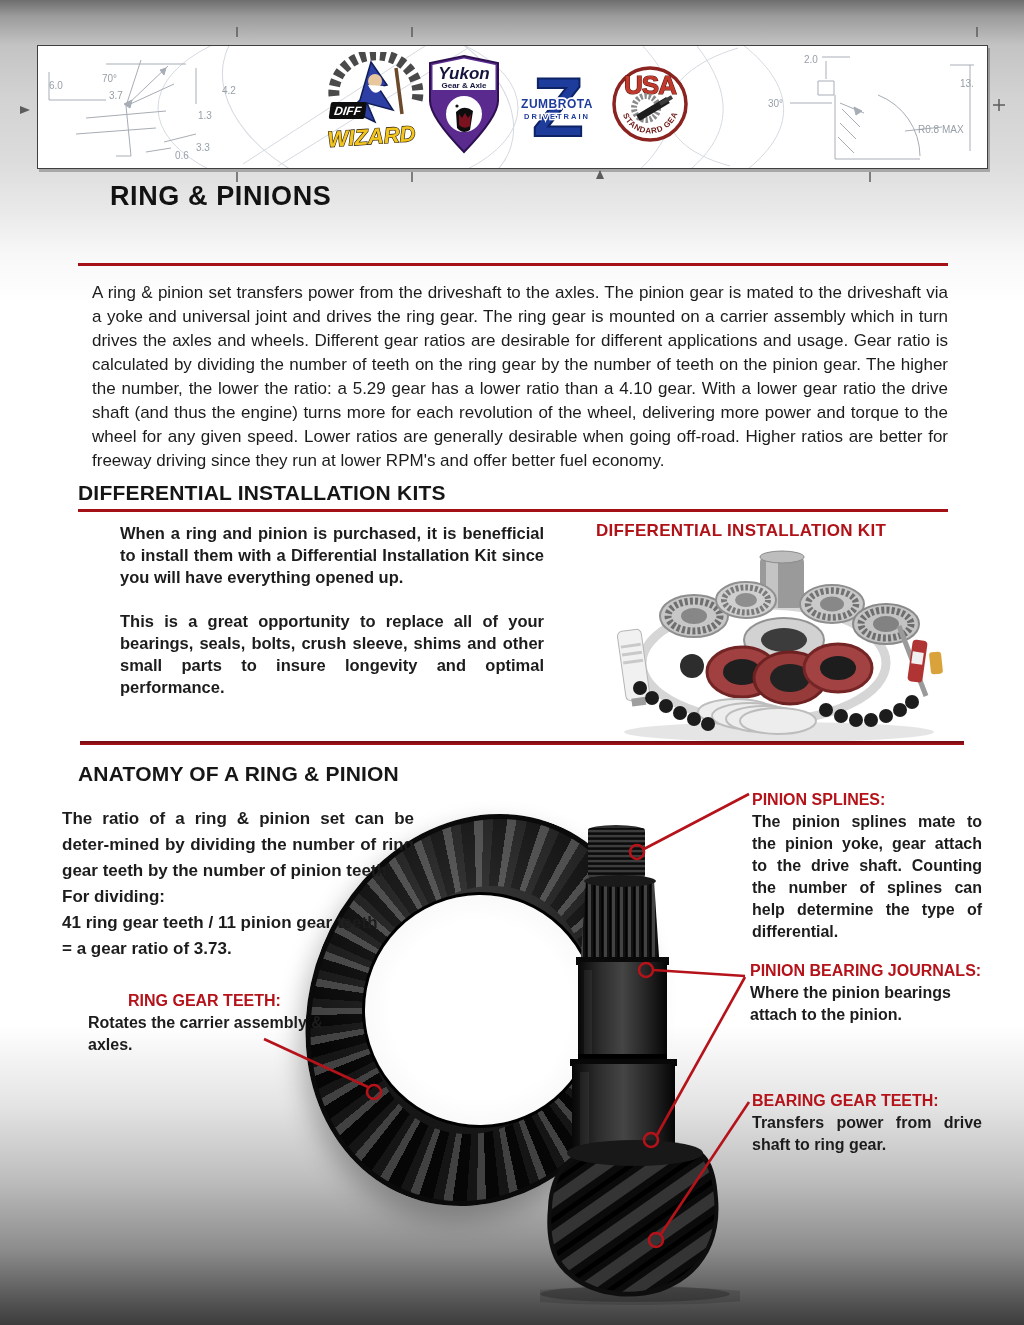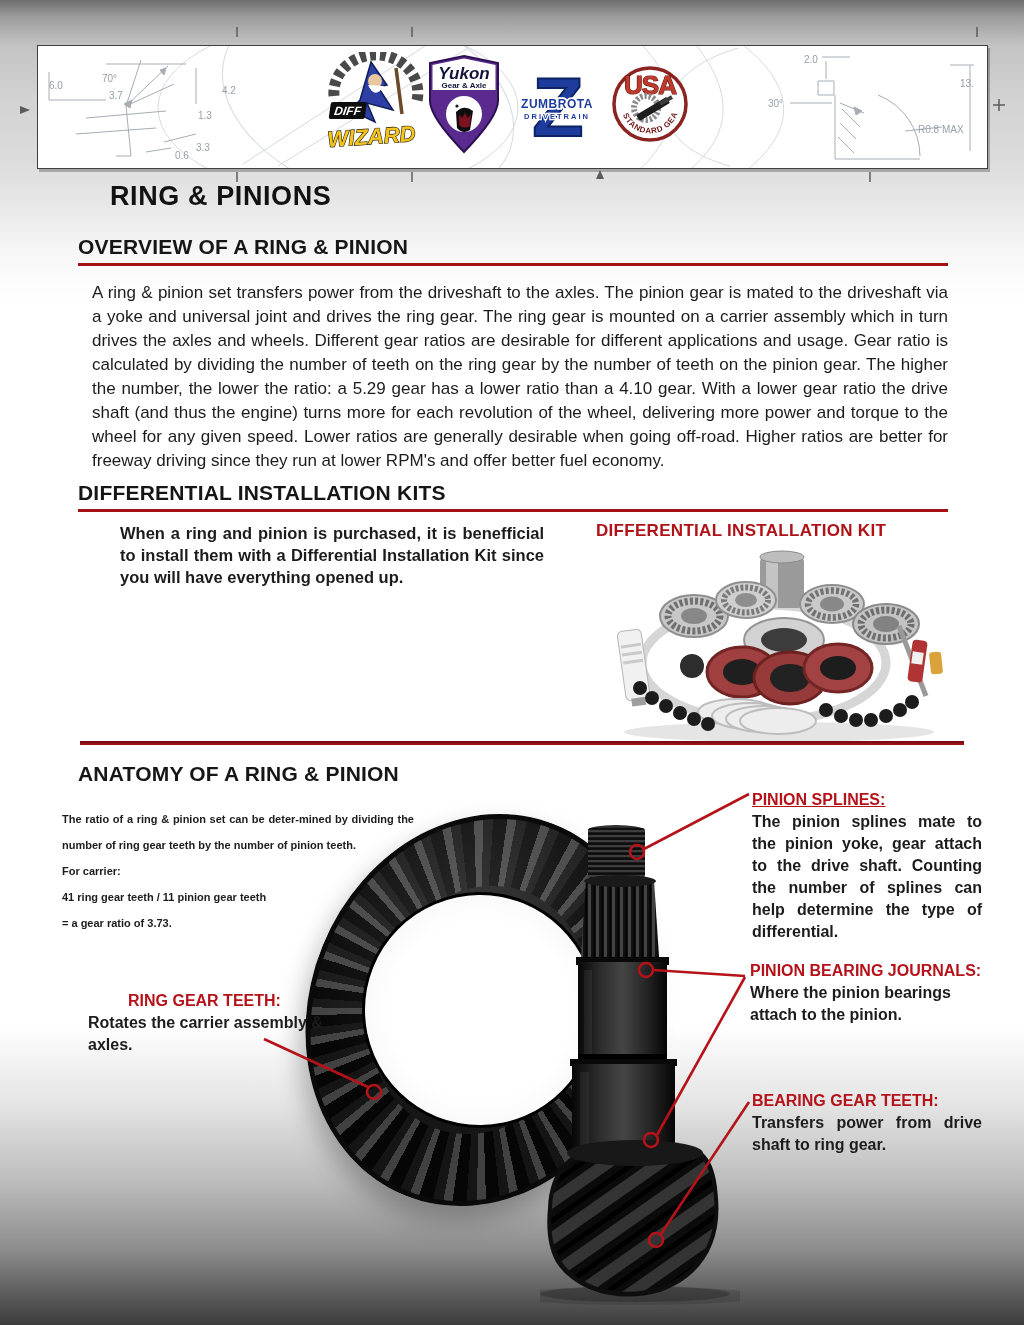--- a/index.html
+++ b/index.html
@@ -17,21 +17,21 @@
   
   .h1{font-size:27px;font-weight:800;letter-spacing:.6px;color:#121212;}
   .h2{font-size:21px;font-weight:800;letter-spacing:.2px;color:#161616;}
   .rule{height:3px;background:#a31117;}
   .rule-dk{height:4px;background:linear-gradient(#6e0c10,#a81318);}
   
   .body-text{font-size:17px;line-height:24px;text-align:justify;color:#1c1c1c;}
   .bold-text{font-size:16.5px;line-height:22px;font-weight:700;text-align:justify;color:#1c1c1c;margin-left:28px;}
   .bold-text p{margin:0 0 22px 0;}
   #kit-label{font-size:17px;font-weight:800;letter-spacing:.3px;color:#b01218;text-align:left;}
-  #anat-intro{font-size:11px;line-height:26px;font-weight:700;color:#1c1c1c;}
+  #anat-intro{font-size:17px;line-height:26px;font-weight:700;color:#1c1c1c;}
   #anat-intro .jt{text-align:justify;}
   .callout{font-size:16px;line-height:22px;font-weight:700;color:#1c1c1c;z-index:6;}
   .callout .lab{color:#b5121a;}
   .callout .jt{text-align:justify;}
   
   #ring-gear{left:310px;top:810px;width:340px;height:400px;border-radius:50%;
     transform:rotate(22deg);z-index:1;
     background:
       radial-gradient(circle at 38% 26%,rgba(255,255,255,.14),rgba(255,255,255,0) 58%),
       radial-gradient(closest-side,rgba(0,0,0,0) 0 58.5%,#161616 58.5% 63%,rgba(0,0,0,0) 63.5%),
@@ -166,28 +166,28 @@
       <line x1="50" y1="46" x2="62" y2="39" stroke="#3c3c3c" stroke-width="4"></line>
       <path id="usaArc" d="M12,54 A29,29 0 0 0 68,54" fill="none"></path>
       <text font-size="8" font-weight="700" fill="#6d1a17" letter-spacing=".6">
         <textPath href="#usaArc" startOffset="3">STANDARD GEAR</textPath>
       </text>
     </svg>
   </div>
 
   <div class="abs h1" style="left:62px;top:181px;margin-left:48px;">RING &amp; PINIONS</div>
 
-  <div class="abs h2" style="left:78px;top:235px;">OVERVIEW OF A RING &amp; PINION</div>
   <div class="abs rule" style="left:78px;top:263px;width:870px;"></div>
   <div class="abs body-text" style="left:92px;top:281px;width:856px;">A ring &amp; pinion set transfers power from the driveshaft to the axles. The pinion gear is mated to the driveshaft via a yoke and universal joint and drives the ring gear. The ring gear is mounted on a carrier assembly which in turn drives the axles and wheels. Different gear ratios are desirable for different applications and usage. Gear ratio is calculated by dividing the number of teeth on the ring gear by the number of teeth on the pinion gear. The higher the number, the lower the ratio: a 5.29 gear has a lower ratio than a 4.10 gear. With a lower gear ratio the drive shaft (and thus the engine) turns more for each revolution of the wheel, delivering more power and torque to the wheel for any given speed. Lower ratios are generally desirable when going off-road. Higher ratios are better for freeway driving since they run at lower RPM's and offer better fuel economy.</div>
 
   <div class="abs h2" style="left:78px;top:481px;">DIFFERENTIAL INSTALLATION KITS</div>
   <div class="abs rule" style="left:78px;top:509px;width:870px;"></div>
   <div class="abs bold-text" style="left:92px;top:522px;width:424px;">
     <p>When a ring and pinion is purchased, it is benefficial to install them with a Differential Installation Kit since you will have everything opened up.</p>
+    <p>This is a great opportunity to replace all of your bearings, seals, bolts, crush sleeve, shims and other small parts to insure longevity and optimal performance.</p>
   </div>
   <div class="abs" id="kit-label" style="left:596px;top:521px;width:356px;">DIFFERENTIAL INSTALLATION KIT</div>
 
   <svg class="abs" style="left:594px;top:548px;" width="372" height="200" viewBox="0 0 372 200">
     <ellipse cx="185" cy="184" rx="155" ry="10" fill="rgba(0,0,0,.10)"></ellipse>
     <ellipse cx="170" cy="115" rx="122" ry="58" fill="none" stroke="#d6d6d6" stroke-width="9"></ellipse>
 
     <rect x="166" y="8" width="44" height="52" rx="6" fill="#9a9a9a"></rect>
     <rect x="172" y="8" width="12" height="52" fill="#c4c4c4"></rect>
     <ellipse cx="188" cy="9" rx="22" ry="6" fill="#bdbdbd" stroke="#8a8a8a"></ellipse>
@@ -269,21 +269,21 @@
     <rect x="316" y="92" width="15" height="42" rx="4" fill="#b03434" transform="rotate(8 323 113)"></rect>
     <rect x="318" y="104" width="11" height="12" fill="#f0f0f0" transform="rotate(8 323 110)"></rect>
     <rect x="336" y="104" width="12" height="22" rx="3" fill="#d9a23b" transform="rotate(-6 342 115)"></rect>
   </svg>
 
   <div class="abs rule-dk" style="left:80px;top:741px;width:884px;"></div>
   <div class="abs h2" style="left:78px;top:762px;">ANATOMY OF A RING &amp; PINION</div>
 
   <div class="abs z6" id="anat-intro" style="left:62px;top:806px;width:352px;">
     <div class="jt">The ratio of a ring &amp; pinion set can be deter-mined by dividing the number of ring gear teeth by the number of pinion teeth.</div>
-    <div>For carrier:</div>
+    <div>For dividing:</div>
     <div>41 ring gear teeth / 11 pinion gear teeth</div>
     <div>= a gear ratio of 3.73.</div>
   </div>
 
   <div class="abs" id="ring-gear"></div>
 
   <svg class="abs" id="pinion-svg" width="200" height="505" viewBox="0 0 200 505">
     <defs>
       <pattern id="pThread" width="6" height="5" patternUnits="userSpaceOnUse">
         <rect width="6" height="5" fill="#1b1b1b"></rect>
@@ -342,21 +342,21 @@
       <line x1="657" y1="355" x2="745" y2="197"></line>
         <circle cx="651" cy="360" r="7"></circle>
       <line x1="368" y1="307" x2="264" y2="259"></line>
         <circle cx="374" cy="312" r="7"></circle>
       <line x1="661" y1="454" x2="749" y2="322"></line>
         <circle cx="656" cy="460" r="7"></circle>
     </g>
   </svg>
 
   <div class="abs callout" style="left:752px;top:789px;width:230px;">
-    <span class="lab" style="display:block;text-decoration:underline;">PINION SPLINES:</span>
+    <span class="lab" style="display:block;">PINION SPLINES:</span>
     <div class="jt">The pinion splines mate to the pinion yoke, gear attach to the drive shaft. Counting the number of splines can help determine the type of differential.</div>
   </div>
 
   <div class="abs callout" style="left:750px;top:960px;width:240px;">
     <span class="lab">PINION BEARING JOURNALS:</span>
     <span>Where the pinion bearings attach to the pinion.</span>
   </div>
 
   <div class="abs callout" style="left:88px;top:990px;width:252px;">
     <span class="lab" style="display:block;margin-left:40px;">RING GEAR TEETH:</span>

